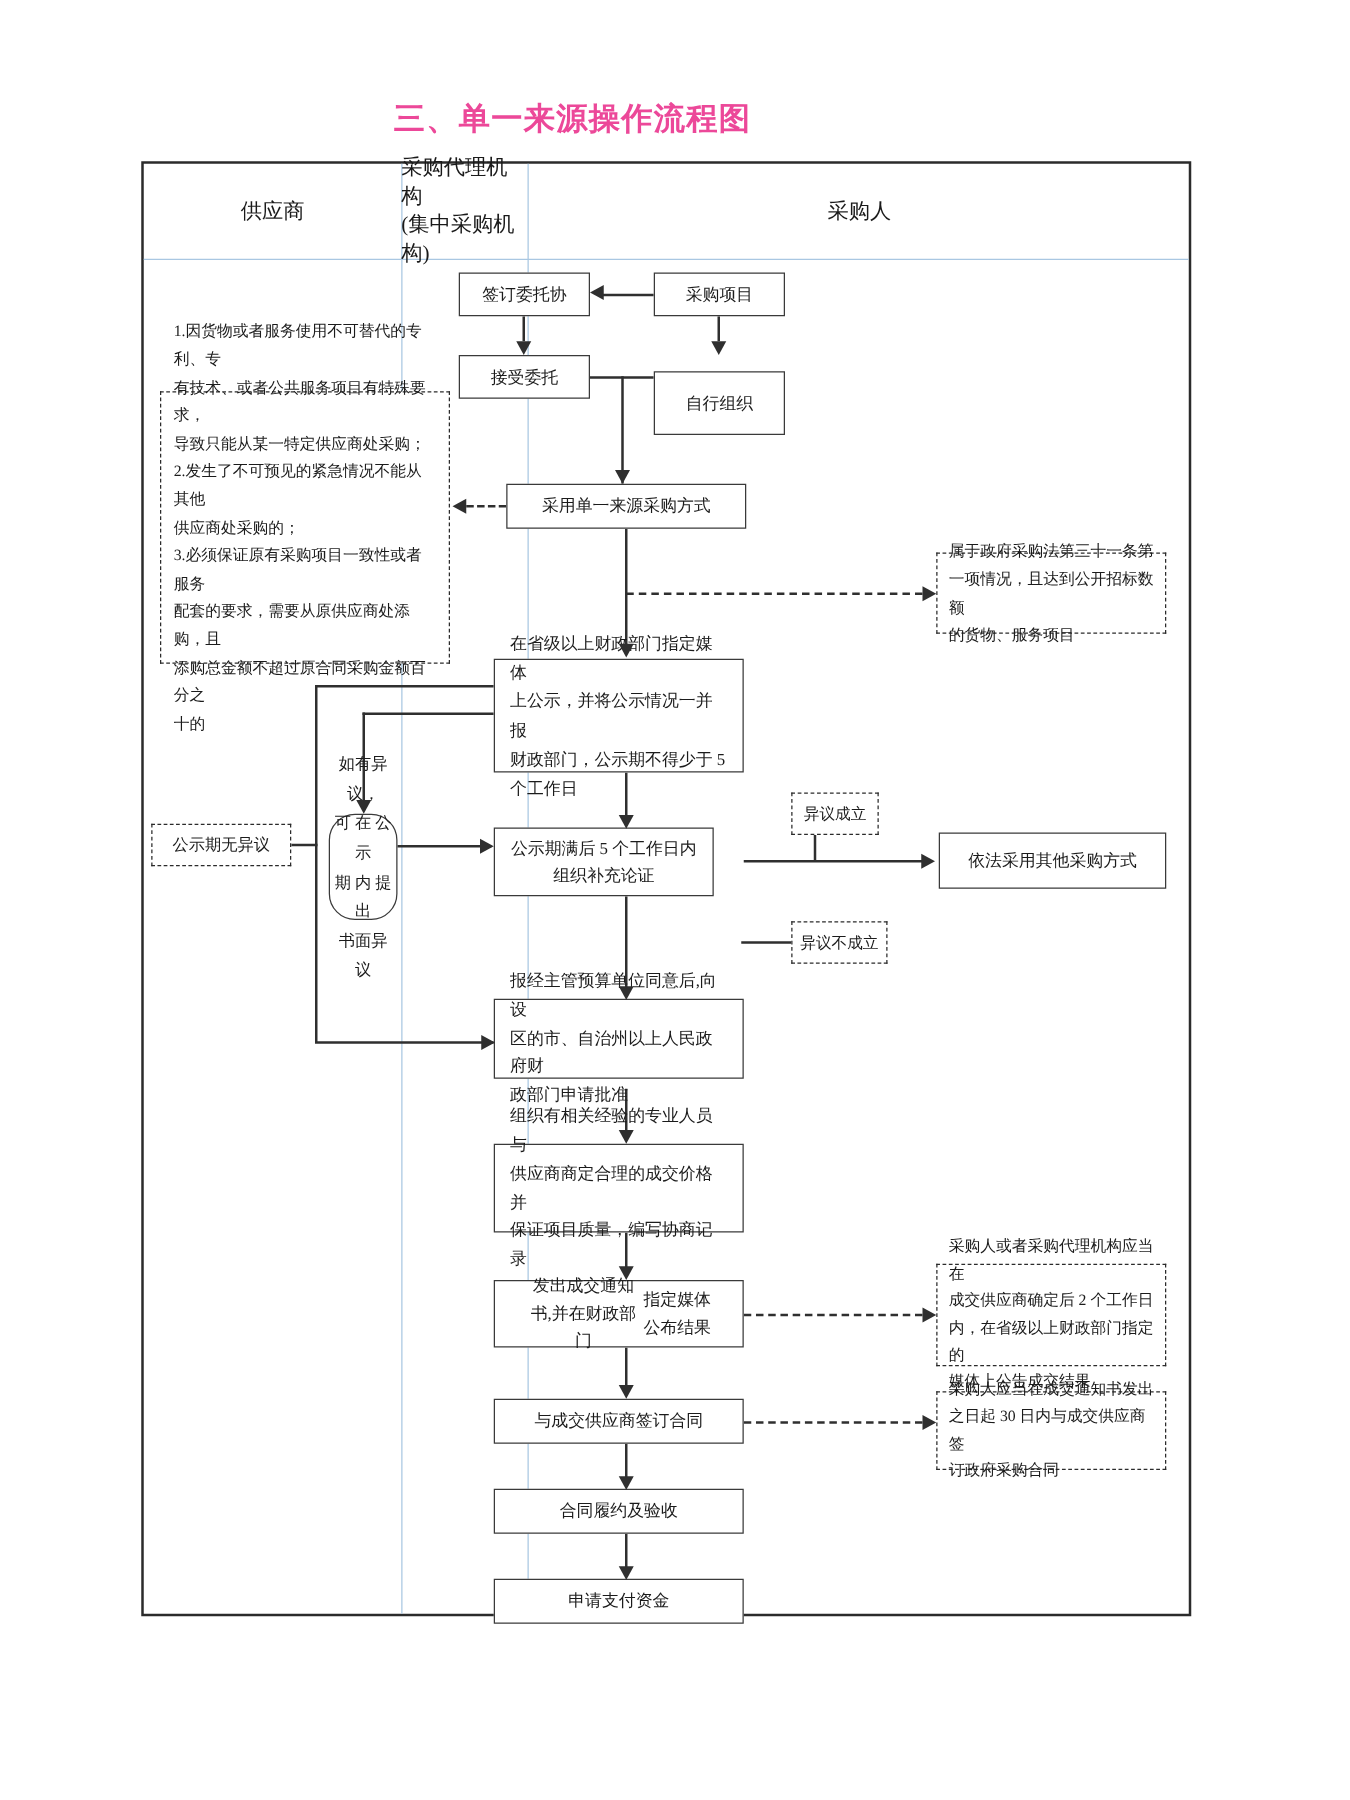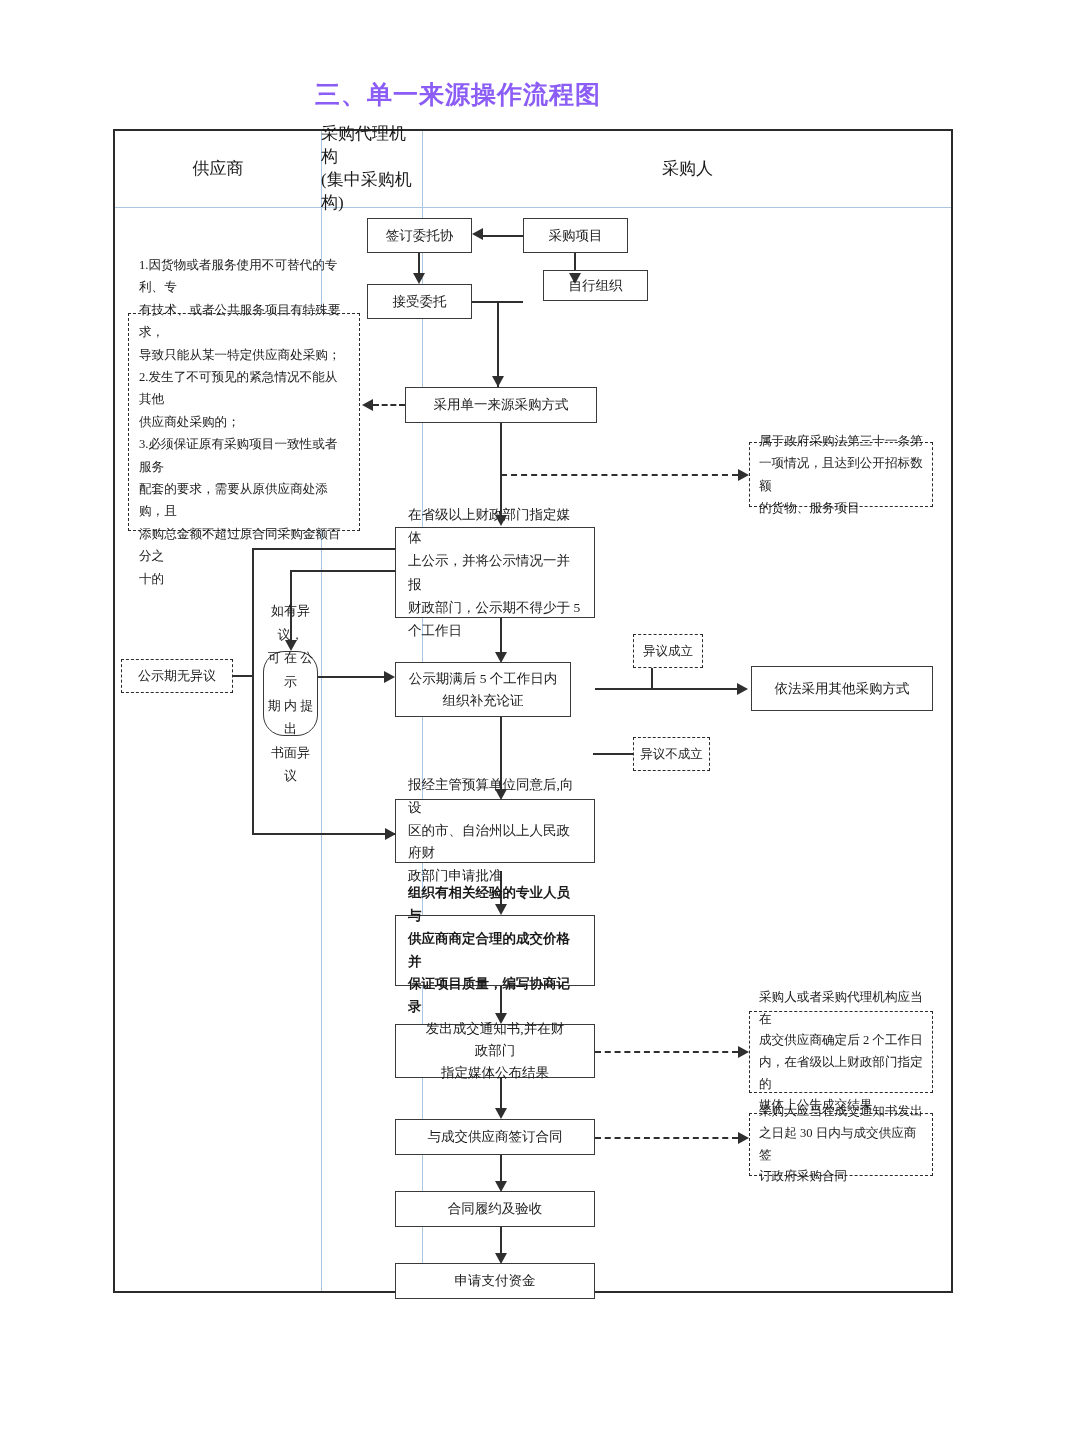--- a/index.html
+++ b/index.html
@@ -15,21 +15,21 @@
     overflow: hidden;
     background: #fff;
   }
   #title {
     position: absolute;
     left: 0; top: 78px;
     width: 916px;
     text-align: center;
     font-size: 25px;
     font-weight: bold;
-    color: #8b5cf6;
+    color: #ec4899;
     letter-spacing: 1px;
     font-family: "Liberation Serif", "DejaVu Serif", serif;
   }
   #frame {
     position: absolute;
     left: 113px; top: 129px;
     width: 840px; height: 1164px;
     border: 2px solid #2b2b2b;
     background: #fff;
   }
@@ -148,21 +148,21 @@
     </div>
 
     <div class="node" style="left:408px; top:87px; width:105px; height:35px;">
       <span>采购项目</span>
     </div>
 
     <div class="node" style="left:252px; top:153px; width:105px; height:35px;">
       <span>接受委托</span>
     </div>
 
-    <div class="node" style="left:408px; top:139px; width:105px; height:31px;margin-left:20px;">
+    <div class="node" style="left:408px; top:166px; width:105px; height:51px;">
       <span>自行组织</span>
     </div>
 
     <div class="ln lnh" style="left:366px; top:103.5px; width:42px;"></div>
     <div class="arw left" style="left:357px; top:97px;"></div>
 
     <div class="ln lnv" style="left:303px; top:122px; height:20px;"></div>
     <div class="arw down" style="left:297.5px; top:142px;"></div>
 
     <div class="ln lnv" style="left:459px; top:122px; height:20px;"></div>
@@ -268,30 +268,30 @@
 
     <div class="node wide-text" style="left:280px; top:668px; width:200px; height:64px; flex-direction:column; align-items:flex-start; justify-content:center; padding:4px 12px; line-height:1.68;">
       <span>报经主管预算单位同意后,向设</span>
       <span>区的市、自治州以上人民政府财</span>
       <span>政部门申请批准</span>
     </div>
 
     <div class="ln lnv" style="left:385px; top:740px; height:40px;"></div>
     <div class="arw down" style="left:379.5px; top:773px;"></div>
 
-    <div class="node wide-text" style="left:280px; top:784px; width:200px; height:71px; flex-direction:column; align-items:flex-start; justify-content:center; padding:4px 12px; line-height:1.68;font-weight:bold;">
+    <div class="node wide-text" style="left:280px; top:784px; width:200px; height:71px; flex-direction:column; align-items:flex-start; justify-content:center; padding:4px 12px; line-height:1.68;">
       <span>组织有相关经验的专业人员与</span>
       <span>供应商商定合理的成交价格并</span>
       <span>保证项目质量，编写协商记录</span>
     </div>
 
     <div class="ln lnv" style="left:385px; top:855px; height:34px;"></div>
     <div class="arw down" style="left:379.5px; top:882px;"></div>
 
-    <div class="node" style="left:280px; top:893px; width:200px; height:54px; flex-direction:column; padding:3px 24px;">
+    <div class="node" style="left:280px; top:893px; width:200px; height:54px; flex-direction:row; padding:3px 24px;">
       <span>发出成交通知书,并在财政部门</span>
       <span>指定媒体公布结果</span>
     </div>
 
     <div class="node dashed" style="left:634px; top:880px; width:184px; height:82px; flex-direction:column; align-items:flex-start; justify-content:center; padding:5px 9px; line-height:1.72;">
       <span>采购人或者采购代理机构应当在</span>
       <span>成交供应商确定后 2 个工作日</span>
       <span>内，在省级以上财政部门指定的</span>
       <span>媒体上公告成交结果</span>
     </div>

